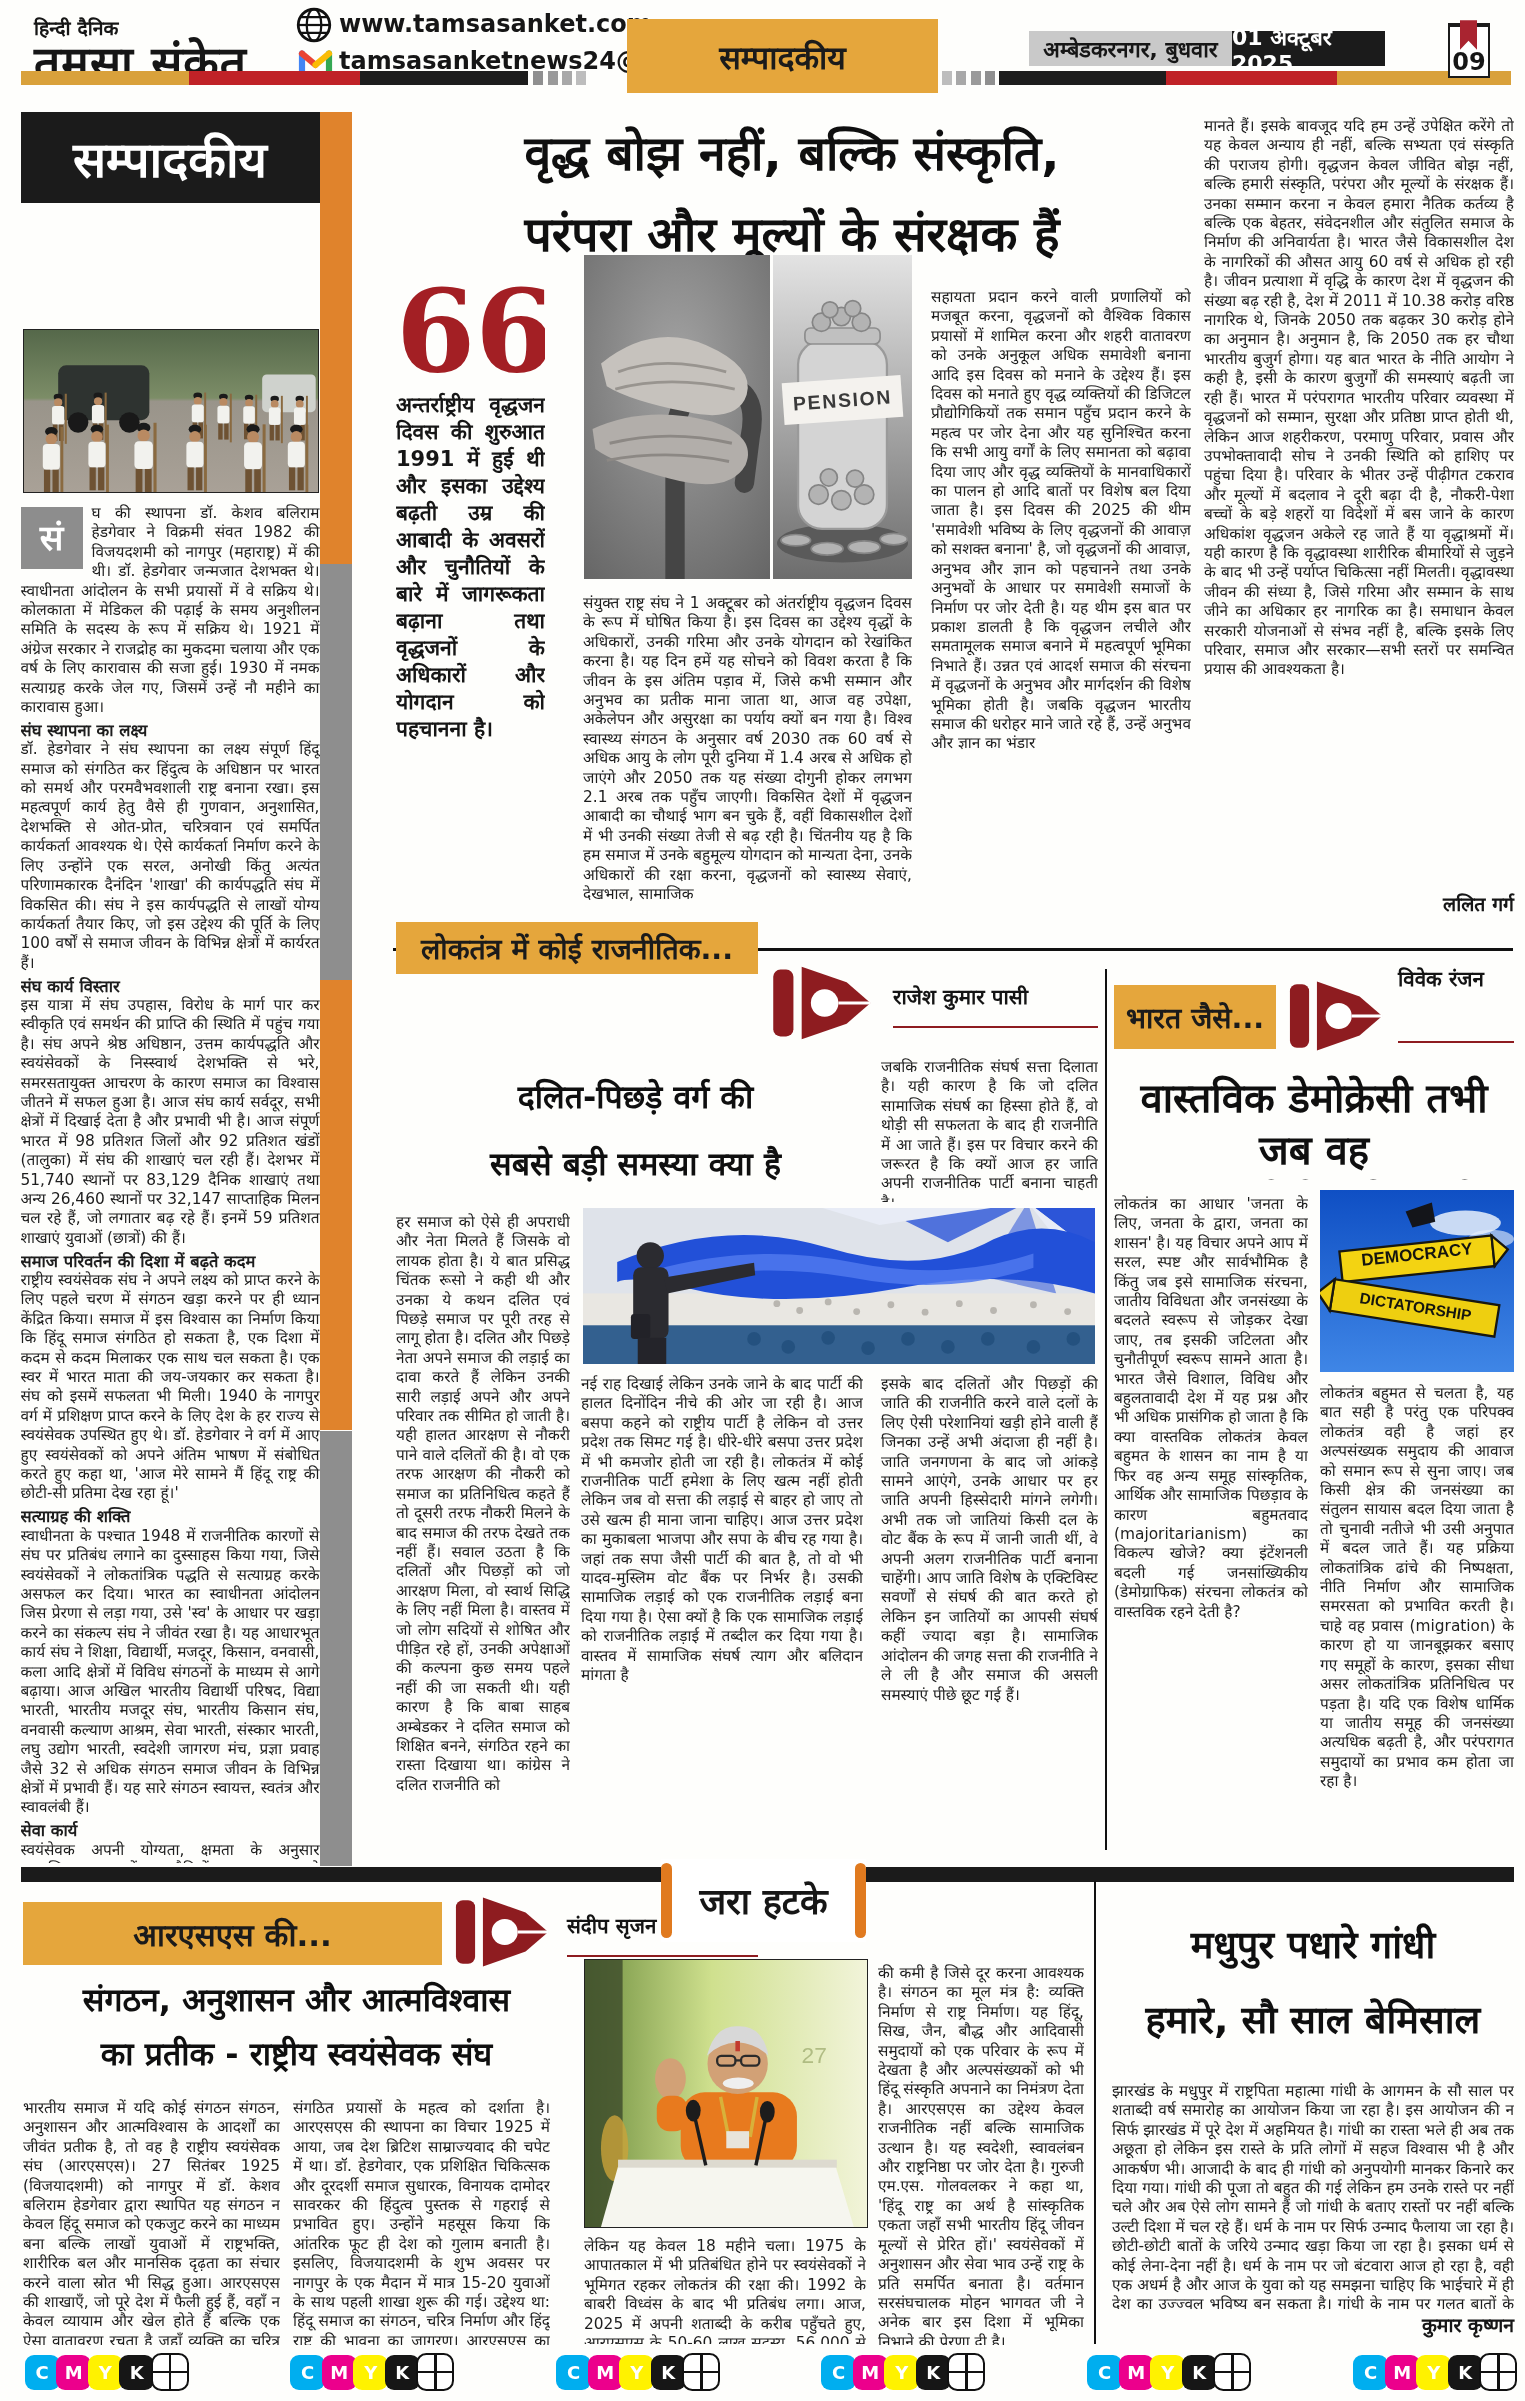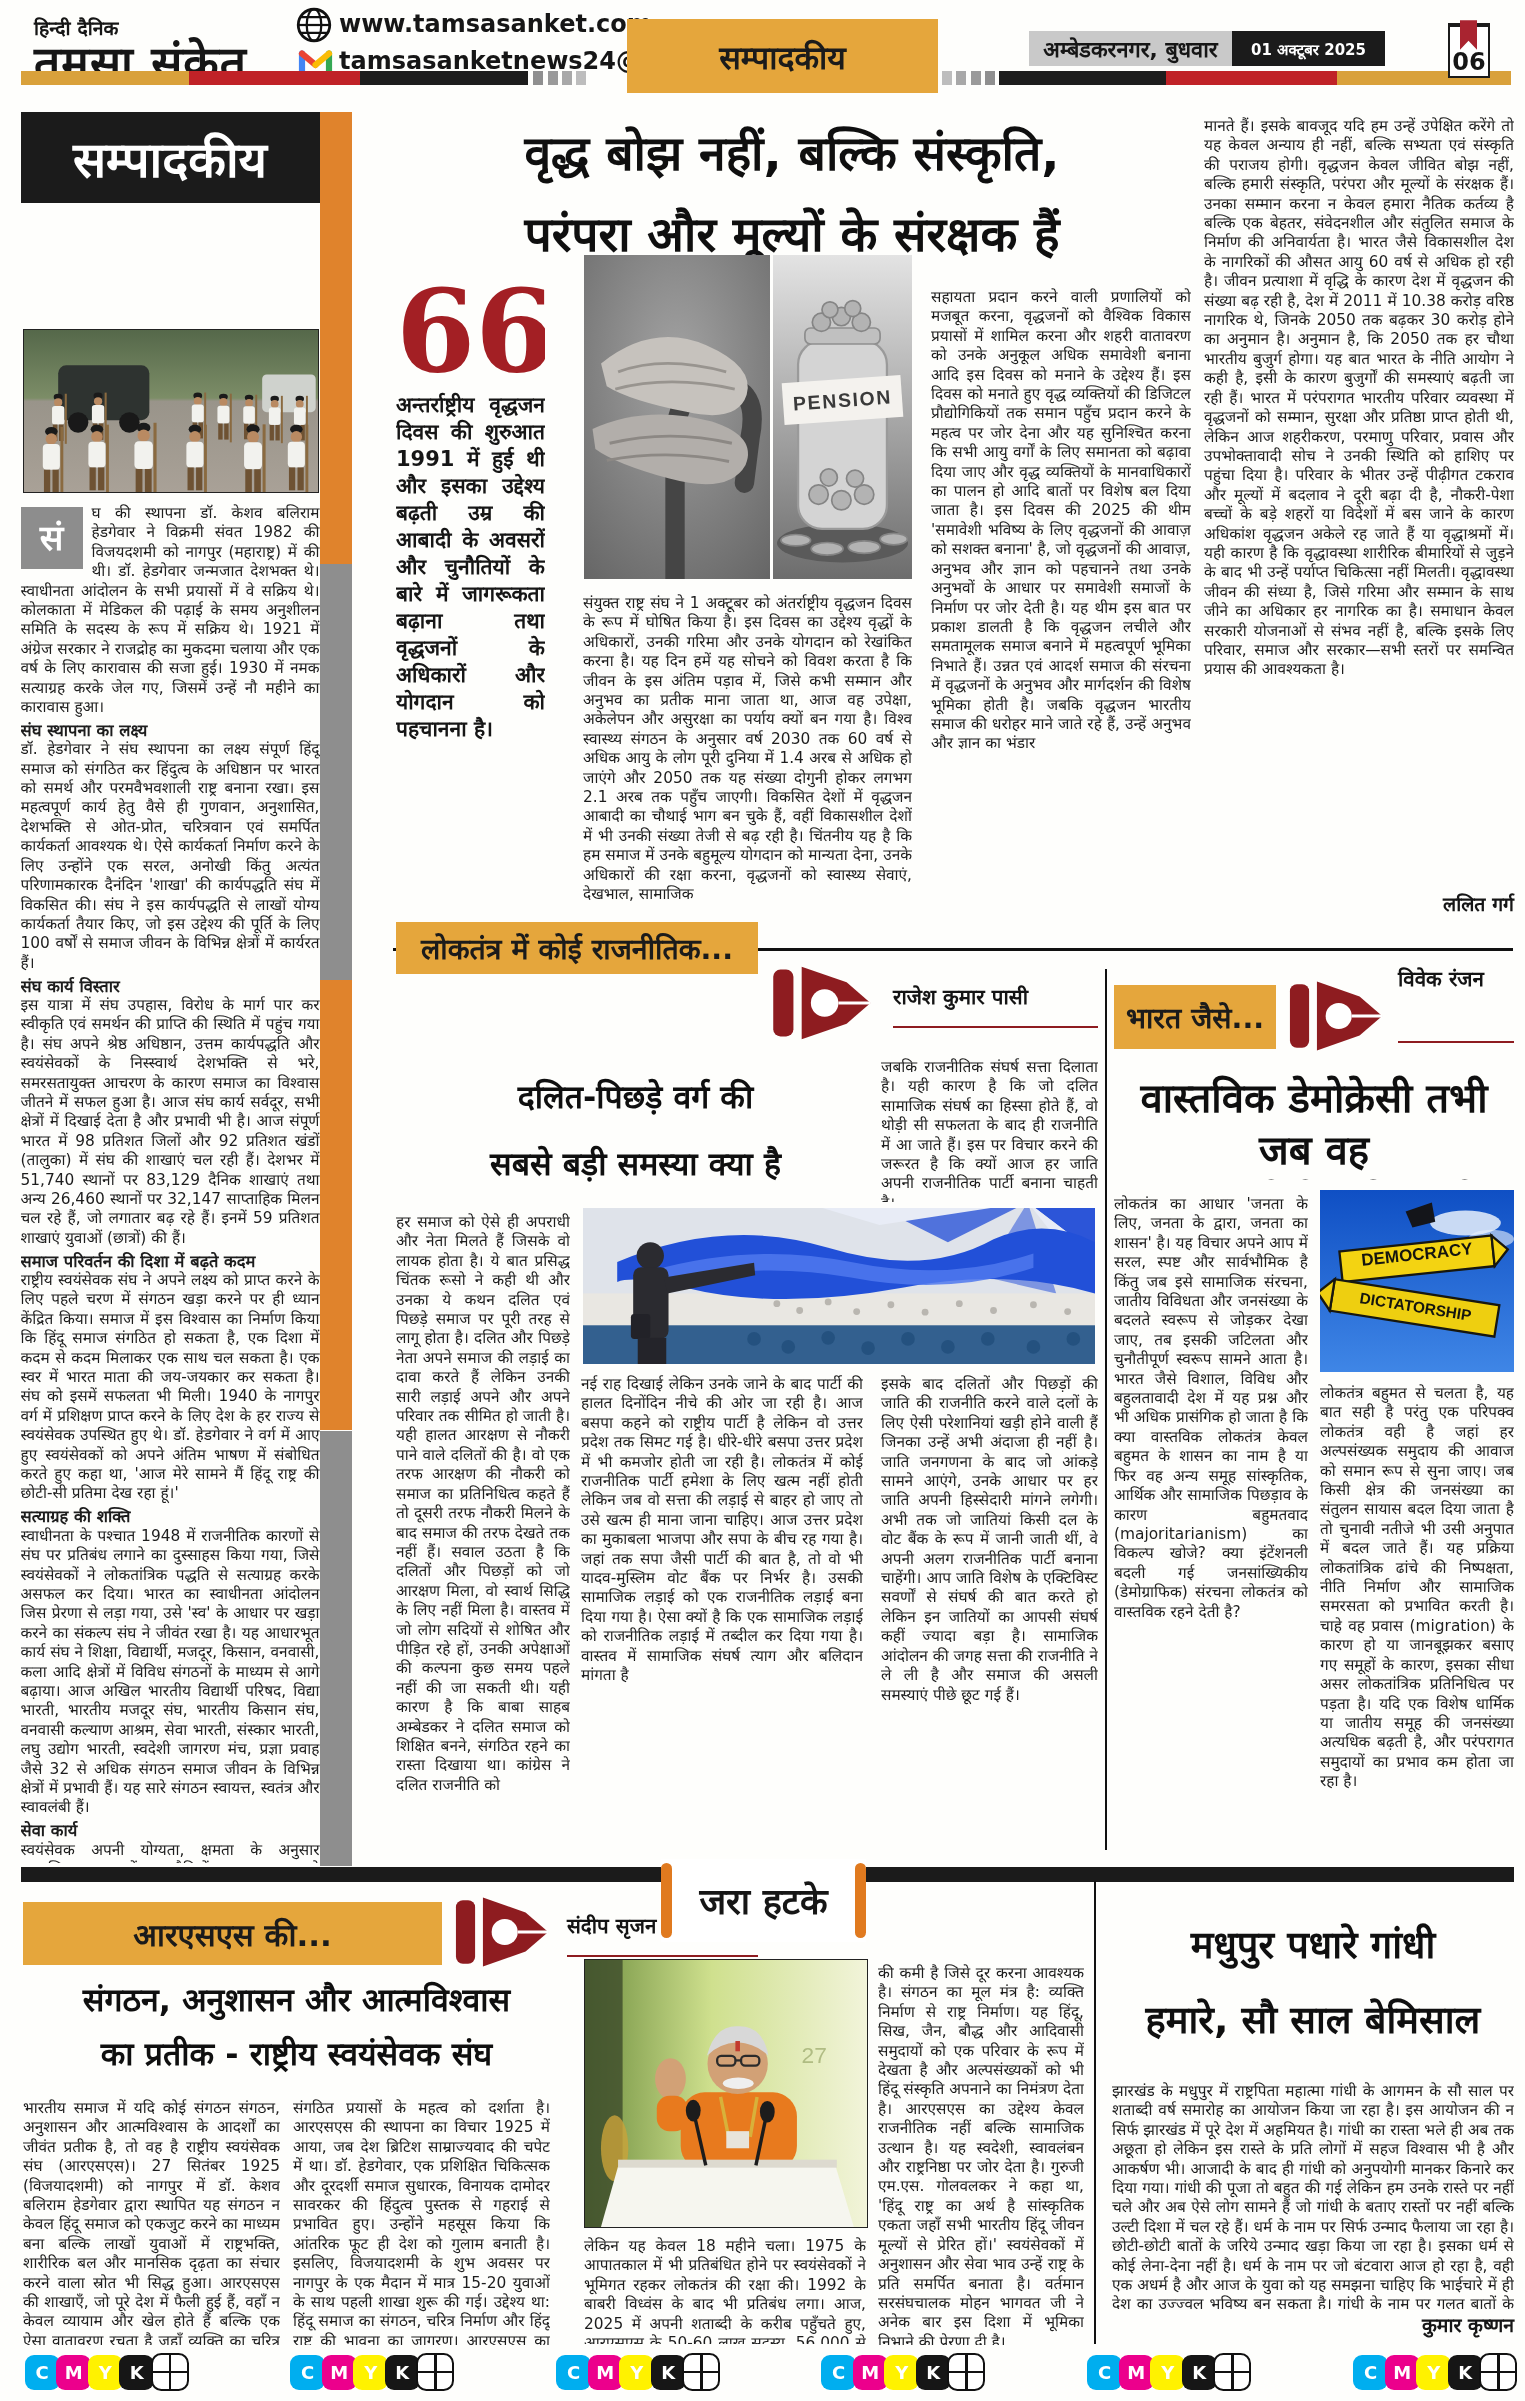--- a/index.html
+++ b/index.html
@@ -72,27 +72,27 @@
     <div class="seg" style="left:950px;width:10.3px;background:#9a9a9a;"></div>
     <div class="seg" style="left:964px;width:10.3px;background:#8f8f8f;"></div>
     <div class="seg" style="left:978px;width:167px;background:#1d1d1d;"></div>
     <div class="seg" style="left:1145px;width:171px;background:#C02227;"></div>
     <div class="seg" style="left:1316px;width:174px;background:#D9A13B;"></div>
   </div>
 
   <div class="abs tagbox" style="left:627px;top:19.4px;width:311px;height:74px;font-size:32px;">सम्पादकीय</div>
 
   <div class="abs" style="left:1029px;top:31px;width:203px;height:35px;background:#C9C9C9;display:flex;align-items:center;justify-content:center;font-weight:bold;font-size:21.7px;">अम्बेडकरनगर, बुधवार</div>
-  <div class="abs" style="left:1232px;top:31px;width:153px;height:35px;background:#1b1b1b;color:#fff;display:flex;align-items:center;justify-content:center;font-weight:bold;font-size:15px;">01 अक्टूबर 2025</div>
+  <div class="abs" style="left:1232px;top:31px;width:153px;height:35px;background:#1b1b1b;color:#fff;display:flex;align-items:center;justify-content:center;font-weight:bold;font-size:22px;">01 अक्टूबर 2025</div>
 
   <div class="abs" style="left:1448px;top:23px;width:38px;height:49px;background:#fff;border:2.3px solid #1b1b1b;border-top-width:4.6px;">
     <svg class="abs" style="left:10.3px;top:-6.8px;" width="17" height="30" viewBox="0 0 30 52">
         <polygon points="0,0 30,0 30,52 15,36 0,52" fill="#A92430"></polygon>
       </svg>
-    <div class="abs" style="left:0;bottom:0px;width:100%;text-align:center;font-size:24px;font-weight:bold;">06</div>
+    <div class="abs" style="left:0;bottom:0px;width:100%;text-align:center;font-size:24px;font-weight:bold;">09</div>
   </div>
 
   <div class="abs" style="left:20.5px;top:112px;width:299px;height:91px;background:#1b1b1b;color:#fff;display:flex;align-items:center;justify-content:center;font-weight:bold;font-size:49px;">सम्पादकीय</div>
 
   <div class="abs" style="left:320px;top:112px;width:32px;height:453px;background:#E0832C;"></div>
   <div class="abs" style="left:320px;top:564px;width:32px;height:416px;background:#8E8E8E;"></div>
   <div class="abs" style="left:320px;top:980px;width:32px;height:450px;background:#E0832C;"></div>
   <div class="abs" style="left:320px;top:1431px;width:32px;height:435px;background:#8E8E8E;"></div>
 
 

